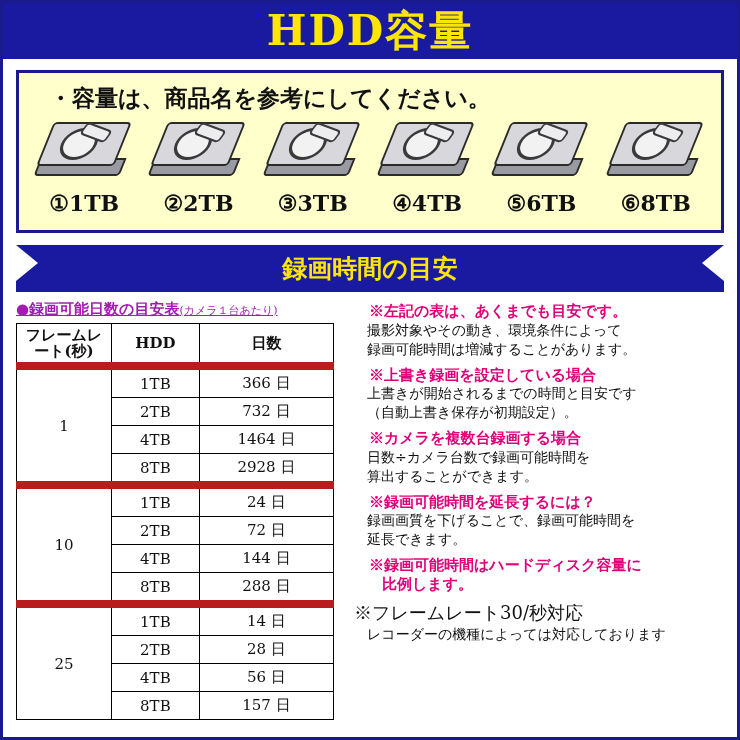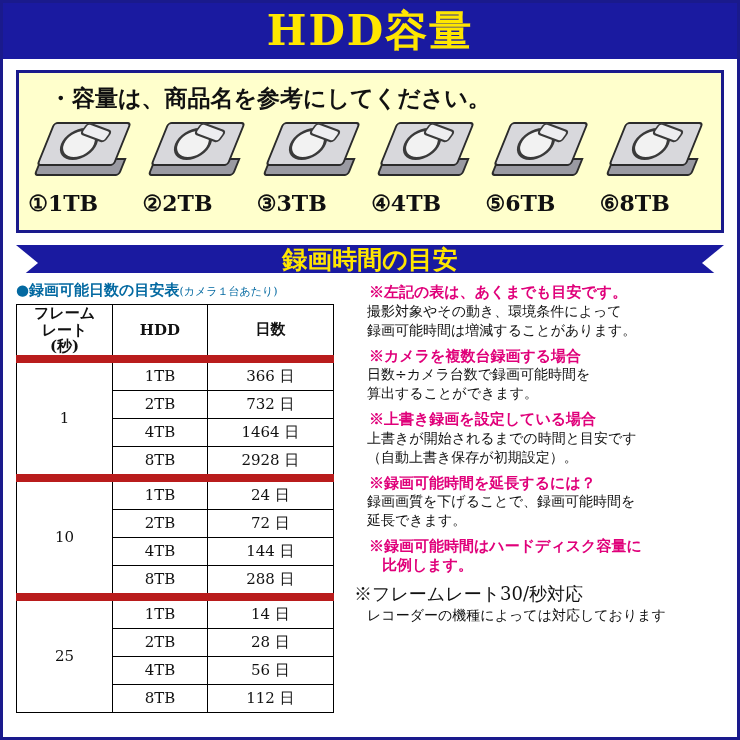--- a/index.html
+++ b/index.html
@@ -55,20 +55,21 @@
     margin-bottom: 6px;
     font-family: "DejaVu Serif", "Liberation Serif", serif;
   }
   .hdd-row {
     display: flex;
     justify-content: space-around;
     align-items: flex-end;
   }
   .hdd-item {
     width: 112px;
+    text-align: center;
   }
   .hdd-img {
     width: 94px;
     height: 66px;
     margin: 0 auto;
     position: relative;
   }
   
   .hdd-top {
     position: absolute;
@@ -119,21 +120,21 @@
     font-weight: bold;
     color: #111;
     margin-top: 4px;
     font-family: "DejaVu Serif", "Liberation Serif", serif;
     white-space: nowrap;
   }
 
   
   .banner {
     margin: 12px 13px 0 13px;
-    height: 28px;
+    height: 47px;
     background: #1a1aa0;
     position: relative;
   }
   .banner-tri-l, .banner-tri-r {
     position: absolute;
     top: 0;
     width: 0; height: 0;
     border-top: 18px solid transparent;
     border-bottom: 18px solid transparent;
   }
@@ -155,42 +156,43 @@
   .content {
     display: flex;
     margin: 8px 13px 0 13px;
   }
   .left-col { width: 332px; }
   .right-col { flex: 1; padding-left: 6px; }
 
   .left-heading {
     font-size: 15px;
     font-weight: bold;
-    color: #0369a1;
+    color: #a21caf;
     margin-bottom: 4px;
     font-family: "DejaVu Serif", "Liberation Serif", serif;
+    text-decoration: underline;
   }
   .left-heading .small {
     font-size: 11px;
     font-weight: normal;
   }
 
   table.rec {
     border-collapse: collapse;
     width: 318px;
     background: #fff;
   }
   table.rec th, table.rec td {
     border: 1px solid #000;
     font-size: 15px;
     text-align: center;
     font-family: "DejaVu Serif", "Liberation Serif", serif;
     color: #111;
     height: 27px;
-    padding: 0 16px;
+    padding: 0 8px;
   }
   table.rec th {
     font-weight: bold;
     background: #ffffff;
     height: 38px;
   }
   th.fr {
     width: 92px;
     font-size: 13px;
     line-height: 1.1;
@@ -373,48 +375,48 @@
           <tr>
             <td class="hddcell">2TB</td>
             <td class="dayscell">28 日</td>
           </tr>
           <tr>
             <td class="hddcell">4TB</td>
             <td class="dayscell">56 日</td>
           </tr>
           <tr>
             <td class="hddcell">8TB</td>
-            <td class="dayscell">112 日</td>
+            <td class="dayscell">157 日</td>
           </tr>
         </tbody>
       </table>
     </div>
 
     <div class="right-col">
       <div class="notes">
 
         <div class="note-block">
           <div class="note-title">※左記の表は、あくまでも目安です。</div>
           <div class="note-line">撮影対象やその動き、環境条件によって</div>
           <div class="note-line">録画可能時間は増減することがあります。</div>
         </div>
 
         <div class="note-block">
+          <div class="note-title">※上書き録画を設定している場合</div>
+          <div class="note-line">上書きが開始されるまでの時間と目安です</div>
+          <div class="note-line">（自動上書き保存が初期設定）。</div>
+        </div>
+
+        <div class="note-block">
           <div class="note-title">※カメラを複数台録画する場合</div>
           <div class="note-line">日数÷カメラ台数で録画可能時間を</div>
           <div class="note-line">算出することができます。</div>
         </div>
 
         <div class="note-block">
-          <div class="note-title">※上書き録画を設定している場合</div>
-          <div class="note-line">上書きが開始されるまでの時間と目安です</div>
-          <div class="note-line">（自動上書き保存が初期設定）。</div>
-        </div>
-
-        <div class="note-block">
           <div class="note-title">※録画可能時間を延長するには？</div>
           <div class="note-line">録画画質を下げることで、録画可能時間を</div>
           <div class="note-line">延長できます。</div>
         </div>
 
         <div class="note-block">
           <div class="note-title">※録画可能時間はハードディスク容量に</div>
           <div class="note-title" style="padding-left:13px;">比例します。</div>
         </div>
 

